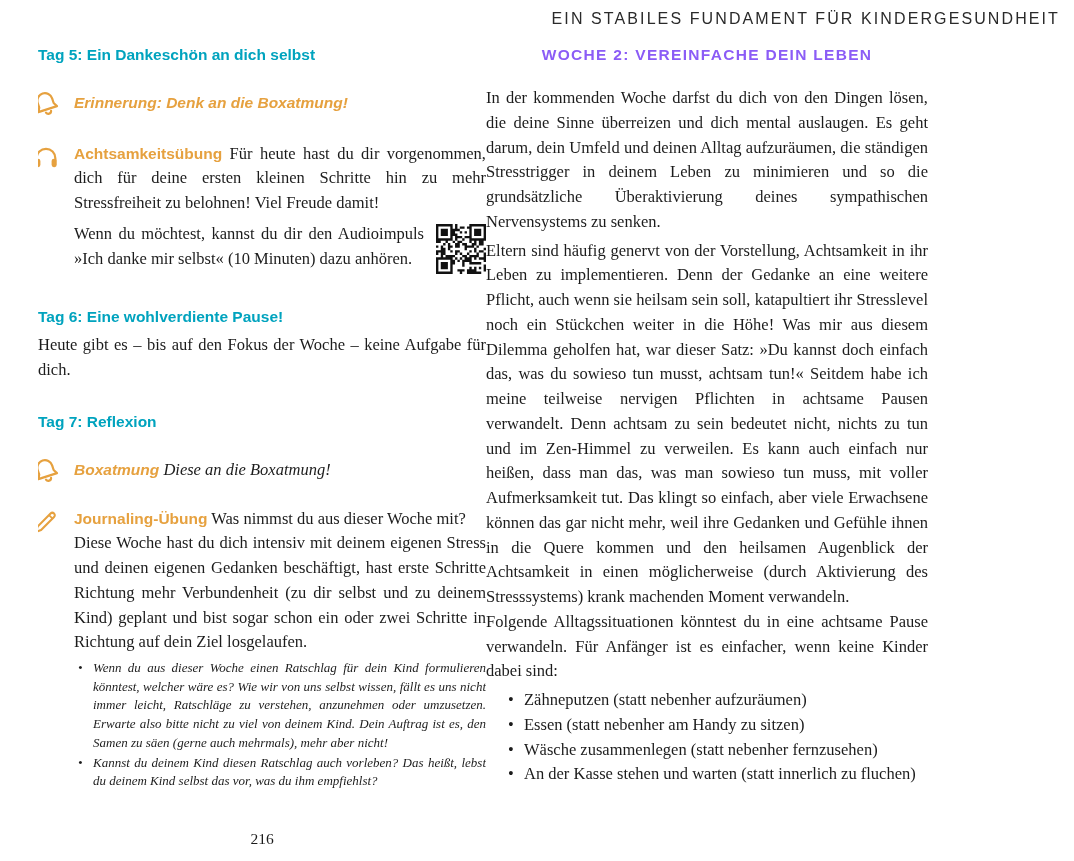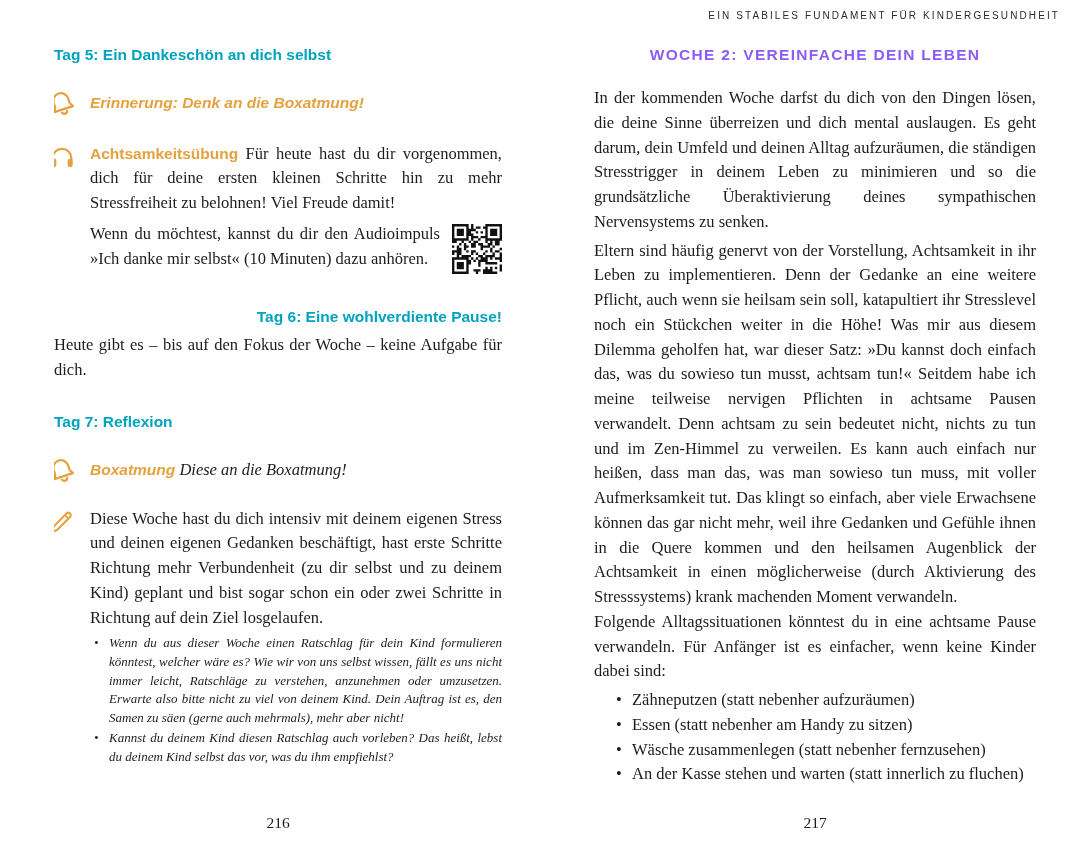--- a/index.html
+++ b/index.html
@@ -4,31 +4,31 @@
 <style>
   html,body{margin:0;padding:0;}
   body{
     width:1074px;height:861px;background:#ffffff;overflow:hidden;
     font-family:"Liberation Serif", serif;color:#1c1c1c;
     -webkit-font-smoothing:antialiased;
   }
   .running-head{
     position:absolute;top:10px;right:14px;
     font-family:"Liberation Sans", sans-serif;
-    font-size:10px;letter-spacing:2.1px;color:#2a2a2a;
+    font-size:16px;letter-spacing:2.1px;color:#2a2a2a;
   }
   .spread{
     display:flex;box-sizing:border-box;
-    padding:36px 0 0 38px;gap:92px;height:861px;margin-left:16px;
+    padding:36px 0 0 38px;height:861px;
   }
   .page{position:relative;display:flex;flex-direction:column;height:812px;overflow:hidden;}
   .page-left{width:448px;}
   .page-right{width:442px;}
   .page-num{
-    position:absolute;bottom:16px;left:0;right:0;text-align:center;
+    position:absolute;bottom:0;left:0;right:0;text-align:center;
     font-size:15.5px;color:#1c1c1c;
   }
   .h-teal{
     font-family:"Liberation Sans", sans-serif;font-weight:700;
     font-size:15.5px;color:#00a3be;line-height:1.2;
   }
   .label-orange{
     font-family:"Liberation Sans", sans-serif;font-weight:700;
     font-size:15.5px;color:#e6a13f;
   }
@@ -94,21 +94,21 @@
           <span class="qr-box">
               <svg id="qr" viewBox="0 0 50 50">
                 <path d="M0.00 0.00h2.38v2.38h-2.38zM2.38 0.00h2.38v2.38h-2.38zM4.76 0.00h2.38v2.38h-2.38zM7.14 0.00h2.38v2.38h-2.38zM9.52 0.00h2.38v2.38h-2.38zM11.90 0.00h2.38v2.38h-2.38zM14.29 0.00h2.38v2.38h-2.38zM19.05 0.00h2.38v2.38h-2.38zM33.33 0.00h2.38v2.38h-2.38zM35.71 0.00h2.38v2.38h-2.38zM38.10 0.00h2.38v2.38h-2.38zM40.48 0.00h2.38v2.38h-2.38zM42.86 0.00h2.38v2.38h-2.38zM45.24 0.00h2.38v2.38h-2.38zM47.62 0.00h2.38v2.38h-2.38zM0.00 2.38h2.38v2.38h-2.38zM14.29 2.38h2.38v2.38h-2.38zM19.05 2.38h2.38v2.38h-2.38zM23.81 2.38h2.38v2.38h-2.38zM26.19 2.38h2.38v2.38h-2.38zM30.95 2.38h2.38v2.38h-2.38zM33.33 2.38h2.38v2.38h-2.38zM47.62 2.38h2.38v2.38h-2.38zM0.00 4.76h2.38v2.38h-2.38zM4.76 4.76h2.38v2.38h-2.38zM7.14 4.76h2.38v2.38h-2.38zM9.52 4.76h2.38v2.38h-2.38zM14.29 4.76h2.38v2.38h-2.38zM16.67 4.76h2.38v2.38h-2.38zM19.05 4.76h2.38v2.38h-2.38zM21.43 4.76h2.38v2.38h-2.38zM33.33 4.76h2.38v2.38h-2.38zM38.10 4.76h2.38v2.38h-2.38zM40.48 4.76h2.38v2.38h-2.38zM42.86 4.76h2.38v2.38h-2.38zM47.62 4.76h2.38v2.38h-2.38zM0.00 7.14h2.38v2.38h-2.38zM4.76 7.14h2.38v2.38h-2.38zM7.14 7.14h2.38v2.38h-2.38zM9.52 7.14h2.38v2.38h-2.38zM14.29 7.14h2.38v2.38h-2.38zM16.67 7.14h2.38v2.38h-2.38zM23.81 7.14h2.38v2.38h-2.38zM28.57 7.14h2.38v2.38h-2.38zM33.33 7.14h2.38v2.38h-2.38zM38.10 7.14h2.38v2.38h-2.38zM40.48 7.14h2.38v2.38h-2.38zM42.86 7.14h2.38v2.38h-2.38zM47.62 7.14h2.38v2.38h-2.38zM0.00 9.52h2.38v2.38h-2.38zM4.76 9.52h2.38v2.38h-2.38zM7.14 9.52h2.38v2.38h-2.38zM9.52 9.52h2.38v2.38h-2.38zM14.29 9.52h2.38v2.38h-2.38zM16.67 9.52h2.38v2.38h-2.38zM19.05 9.52h2.38v2.38h-2.38zM33.33 9.52h2.38v2.38h-2.38zM38.10 9.52h2.38v2.38h-2.38zM40.48 9.52h2.38v2.38h-2.38zM42.86 9.52h2.38v2.38h-2.38zM47.62 9.52h2.38v2.38h-2.38zM0.00 11.90h2.38v2.38h-2.38zM14.29 11.90h2.38v2.38h-2.38zM19.05 11.90h2.38v2.38h-2.38zM21.43 11.90h2.38v2.38h-2.38zM23.81 11.90h2.38v2.38h-2.38zM28.57 11.90h2.38v2.38h-2.38zM30.95 11.90h2.38v2.38h-2.38zM33.33 11.90h2.38v2.38h-2.38zM47.62 11.90h2.38v2.38h-2.38zM0.00 14.29h2.38v2.38h-2.38zM2.38 14.29h2.38v2.38h-2.38zM4.76 14.29h2.38v2.38h-2.38zM7.14 14.29h2.38v2.38h-2.38zM9.52 14.29h2.38v2.38h-2.38zM11.90 14.29h2.38v2.38h-2.38zM14.29 14.29h2.38v2.38h-2.38zM19.05 14.29h2.38v2.38h-2.38zM26.19 14.29h2.38v2.38h-2.38zM33.33 14.29h2.38v2.38h-2.38zM35.71 14.29h2.38v2.38h-2.38zM38.10 14.29h2.38v2.38h-2.38zM40.48 14.29h2.38v2.38h-2.38zM42.86 14.29h2.38v2.38h-2.38zM45.24 14.29h2.38v2.38h-2.38zM47.62 14.29h2.38v2.38h-2.38zM0.00 16.67h2.38v2.38h-2.38zM2.38 16.67h2.38v2.38h-2.38zM9.52 16.67h2.38v2.38h-2.38zM16.67 16.67h2.38v2.38h-2.38zM21.43 16.67h2.38v2.38h-2.38zM23.81 16.67h2.38v2.38h-2.38zM33.33 16.67h2.38v2.38h-2.38zM38.10 16.67h2.38v2.38h-2.38zM42.86 16.67h2.38v2.38h-2.38zM45.24 16.67h2.38v2.38h-2.38zM7.14 19.05h2.38v2.38h-2.38zM11.90 19.05h2.38v2.38h-2.38zM19.05 19.05h2.38v2.38h-2.38zM21.43 19.05h2.38v2.38h-2.38zM26.19 19.05h2.38v2.38h-2.38zM28.57 19.05h2.38v2.38h-2.38zM35.71 19.05h2.38v2.38h-2.38zM38.10 19.05h2.38v2.38h-2.38zM42.86 19.05h2.38v2.38h-2.38zM45.24 19.05h2.38v2.38h-2.38zM0.00 21.43h2.38v2.38h-2.38zM4.76 21.43h2.38v2.38h-2.38zM11.90 21.43h2.38v2.38h-2.38zM14.29 21.43h2.38v2.38h-2.38zM19.05 21.43h2.38v2.38h-2.38zM21.43 21.43h2.38v2.38h-2.38zM28.57 21.43h2.38v2.38h-2.38zM30.95 21.43h2.38v2.38h-2.38zM33.33 21.43h2.38v2.38h-2.38zM35.71 21.43h2.38v2.38h-2.38zM40.48 21.43h2.38v2.38h-2.38zM4.76 23.81h2.38v2.38h-2.38zM7.14 23.81h2.38v2.38h-2.38zM11.90 23.81h2.38v2.38h-2.38zM28.57 23.81h2.38v2.38h-2.38zM38.10 23.81h2.38v2.38h-2.38zM47.62 23.81h2.38v2.38h-2.38zM0.00 26.19h2.38v2.38h-2.38zM2.38 26.19h2.38v2.38h-2.38zM4.76 26.19h2.38v2.38h-2.38zM7.14 26.19h2.38v2.38h-2.38zM14.29 26.19h2.38v2.38h-2.38zM19.05 26.19h2.38v2.38h-2.38zM21.43 26.19h2.38v2.38h-2.38zM33.33 26.19h2.38v2.38h-2.38zM38.10 26.19h2.38v2.38h-2.38zM42.86 26.19h2.38v2.38h-2.38zM45.24 26.19h2.38v2.38h-2.38zM0.00 28.57h2.38v2.38h-2.38zM4.76 28.57h2.38v2.38h-2.38zM7.14 28.57h2.38v2.38h-2.38zM19.05 28.57h2.38v2.38h-2.38zM23.81 28.57h2.38v2.38h-2.38zM30.95 28.57h2.38v2.38h-2.38zM40.48 28.57h2.38v2.38h-2.38zM47.62 28.57h2.38v2.38h-2.38zM4.76 30.95h2.38v2.38h-2.38zM9.52 30.95h2.38v2.38h-2.38zM11.90 30.95h2.38v2.38h-2.38zM14.29 30.95h2.38v2.38h-2.38zM16.67 30.95h2.38v2.38h-2.38zM26.19 30.95h2.38v2.38h-2.38zM28.57 30.95h2.38v2.38h-2.38zM33.33 30.95h2.38v2.38h-2.38zM35.71 30.95h2.38v2.38h-2.38zM38.10 30.95h2.38v2.38h-2.38zM40.48 30.95h2.38v2.38h-2.38zM47.62 30.95h2.38v2.38h-2.38zM0.00 33.33h2.38v2.38h-2.38zM2.38 33.33h2.38v2.38h-2.38zM4.76 33.33h2.38v2.38h-2.38zM7.14 33.33h2.38v2.38h-2.38zM9.52 33.33h2.38v2.38h-2.38zM11.90 33.33h2.38v2.38h-2.38zM14.29 33.33h2.38v2.38h-2.38zM19.05 33.33h2.38v2.38h-2.38zM23.81 33.33h2.38v2.38h-2.38zM28.57 33.33h2.38v2.38h-2.38zM30.95 33.33h2.38v2.38h-2.38zM33.33 33.33h2.38v2.38h-2.38zM38.10 33.33h2.38v2.38h-2.38zM42.86 33.33h2.38v2.38h-2.38zM45.24 33.33h2.38v2.38h-2.38zM47.62 33.33h2.38v2.38h-2.38zM0.00 35.71h2.38v2.38h-2.38zM14.29 35.71h2.38v2.38h-2.38zM16.67 35.71h2.38v2.38h-2.38zM21.43 35.71h2.38v2.38h-2.38zM26.19 35.71h2.38v2.38h-2.38zM28.57 35.71h2.38v2.38h-2.38zM30.95 35.71h2.38v2.38h-2.38zM33.33 35.71h2.38v2.38h-2.38zM47.62 35.71h2.38v2.38h-2.38zM0.00 38.10h2.38v2.38h-2.38zM4.76 38.10h2.38v2.38h-2.38zM7.14 38.10h2.38v2.38h-2.38zM9.52 38.10h2.38v2.38h-2.38zM14.29 38.10h2.38v2.38h-2.38zM16.67 38.10h2.38v2.38h-2.38zM26.19 38.10h2.38v2.38h-2.38zM33.33 38.10h2.38v2.38h-2.38zM35.71 38.10h2.38v2.38h-2.38zM38.10 38.10h2.38v2.38h-2.38zM40.48 38.10h2.38v2.38h-2.38zM42.86 38.10h2.38v2.38h-2.38zM0.00 40.48h2.38v2.38h-2.38zM4.76 40.48h2.38v2.38h-2.38zM7.14 40.48h2.38v2.38h-2.38zM9.52 40.48h2.38v2.38h-2.38zM14.29 40.48h2.38v2.38h-2.38zM26.19 40.48h2.38v2.38h-2.38zM47.62 40.48h2.38v2.38h-2.38zM0.00 42.86h2.38v2.38h-2.38zM4.76 42.86h2.38v2.38h-2.38zM7.14 42.86h2.38v2.38h-2.38zM9.52 42.86h2.38v2.38h-2.38zM14.29 42.86h2.38v2.38h-2.38zM33.33 42.86h2.38v2.38h-2.38zM38.10 42.86h2.38v2.38h-2.38zM42.86 42.86h2.38v2.38h-2.38zM47.62 42.86h2.38v2.38h-2.38zM0.00 45.24h2.38v2.38h-2.38zM14.29 45.24h2.38v2.38h-2.38zM21.43 45.24h2.38v2.38h-2.38zM23.81 45.24h2.38v2.38h-2.38zM26.19 45.24h2.38v2.38h-2.38zM30.95 45.24h2.38v2.38h-2.38zM33.33 45.24h2.38v2.38h-2.38zM35.71 45.24h2.38v2.38h-2.38zM38.10 45.24h2.38v2.38h-2.38zM47.62 45.24h2.38v2.38h-2.38zM0.00 47.62h2.38v2.38h-2.38zM2.38 47.62h2.38v2.38h-2.38zM4.76 47.62h2.38v2.38h-2.38zM7.14 47.62h2.38v2.38h-2.38zM9.52 47.62h2.38v2.38h-2.38zM11.90 47.62h2.38v2.38h-2.38zM14.29 47.62h2.38v2.38h-2.38zM23.81 47.62h2.38v2.38h-2.38zM30.95 47.62h2.38v2.38h-2.38zM33.33 47.62h2.38v2.38h-2.38zM35.71 47.62h2.38v2.38h-2.38zM38.10 47.62h2.38v2.38h-2.38zM40.48 47.62h2.38v2.38h-2.38zM42.86 47.62h2.38v2.38h-2.38z" fill="#111"></path>
               </svg>
             </span>
           <span>Wenn du möchtest, kannst du dir den Audioimpuls »Ich danke mir selbst« (10 Minuten) dazu anhören.</span>
         </div>
       </div>
     </div>
 
-    <div class="h-teal" style="margin-top:30px;text-align:right;">Tag 6: Eine wohlverdiente Pause!</div>
+    <div class="h-teal" style="margin-top:30px;">Tag 6: Eine wohlverdiente Pause!</div>
     <div class="body-text" style="margin-top:7px;">Heute gibt es – bis auf den Fokus der Woche – keine Aufgabe für dich.</div>
 
     <div class="h-teal" style="margin-top:30px;">Tag 7: Reflexion</div>
 
     <div class="icon-row center" style="margin-top:24px;">
       <div class="icon-col">
         <svg width="28" height="28" viewBox="0 0 24 24" style="transform:rotate(-18deg);">
           <path d="M12 2.5a6.5 6.5 0 0 0-6.5 6.5v4.2L3.6 16.6h16.8l-1.9-3.4V9A6.5 6.5 0 0 0 12 2.5z" fill="none" stroke="#e6a13f" stroke-width="1.9" stroke-linejoin="round"></path>
           <path d="M9.7 19a2.4 2.4 0 0 0 4.6 0" fill="none" stroke="#e6a13f" stroke-width="1.9" stroke-linecap="round"></path>
         </svg>
@@ -119,20 +119,23 @@
     </div>
 
     <div class="icon-row" style="margin-top:22px;">
       <div class="icon-col">
         <svg width="28" height="28" viewBox="0 0 24 24">
           <path d="M3.5 20.5l1.3-4.6L15.9 4.8a2.1 2.1 0 0 1 3 3L7.8 18.9z" fill="none" stroke="#e6a13f" stroke-width="1.8" stroke-linejoin="round"></path>
           <path d="M14.6 6.1l3 3" stroke="#e6a13f" stroke-width="1.4"></path>
         </svg>
       </div>
       <div class="icon-content">
+        <div class="body-text">
+          <span class="label-orange">Journaling-Übung</span><span> Was nimmst du aus dieser Woche mit?</span>
+        </div>
         <div class="body-text">Diese Woche hast du dich intensiv mit deinem eigenen Stress und deinen eigenen Gedanken beschäftigt, hast erste Schritte Richtung mehr Verbundenheit (zu dir selbst und zu deinem Kind) geplant und bist sogar schon ein oder zwei Schritte in Richtung auf dein Ziel losgelaufen.</div>
         <ul class="bullets italic">
           <li>Wenn du aus dieser Woche einen Ratschlag für dein Kind formulieren könntest, welcher wäre es? Wie wir von uns selbst wissen, fällt es uns nicht immer leicht, Ratschläge zu verstehen, anzunehmen oder umzusetzen. Erwarte also bitte nicht zu viel von deinem Kind. Dein Auftrag ist es, den Samen zu säen (gerne auch mehrmals), mehr aber nicht!</li>
           <li>Kannst du deinem Kind diesen Ratschlag auch vorleben? Das heißt, lebst du deinem Kind selbst das vor, was du ihm empfiehlst?</li>
 
         </ul>
       </div>
     </div>
 
     <div class="page-num">216</div>
@@ -149,16 +152,15 @@
     <div class="body-text">Folgende Alltagssituationen könntest du in eine achtsame Pause verwandeln. Für Anfänger ist es einfacher, wenn keine Kinder dabei sind:</div>
 
     <ul class="bullets-right">
       <li>Zähneputzen (statt nebenher aufzuräumen)</li>
       <li>Essen (statt nebenher am Handy zu sitzen)</li>
       <li>Wäsche zusammenlegen (statt nebenher fernzusehen)</li>
       <li>An der Kasse stehen und warten (statt innerlich zu fluchen)</li>
 
     </ul>
 
-    <div class="page-num">217</div>
   </div>
 
 </div>
 
 </body></html>

